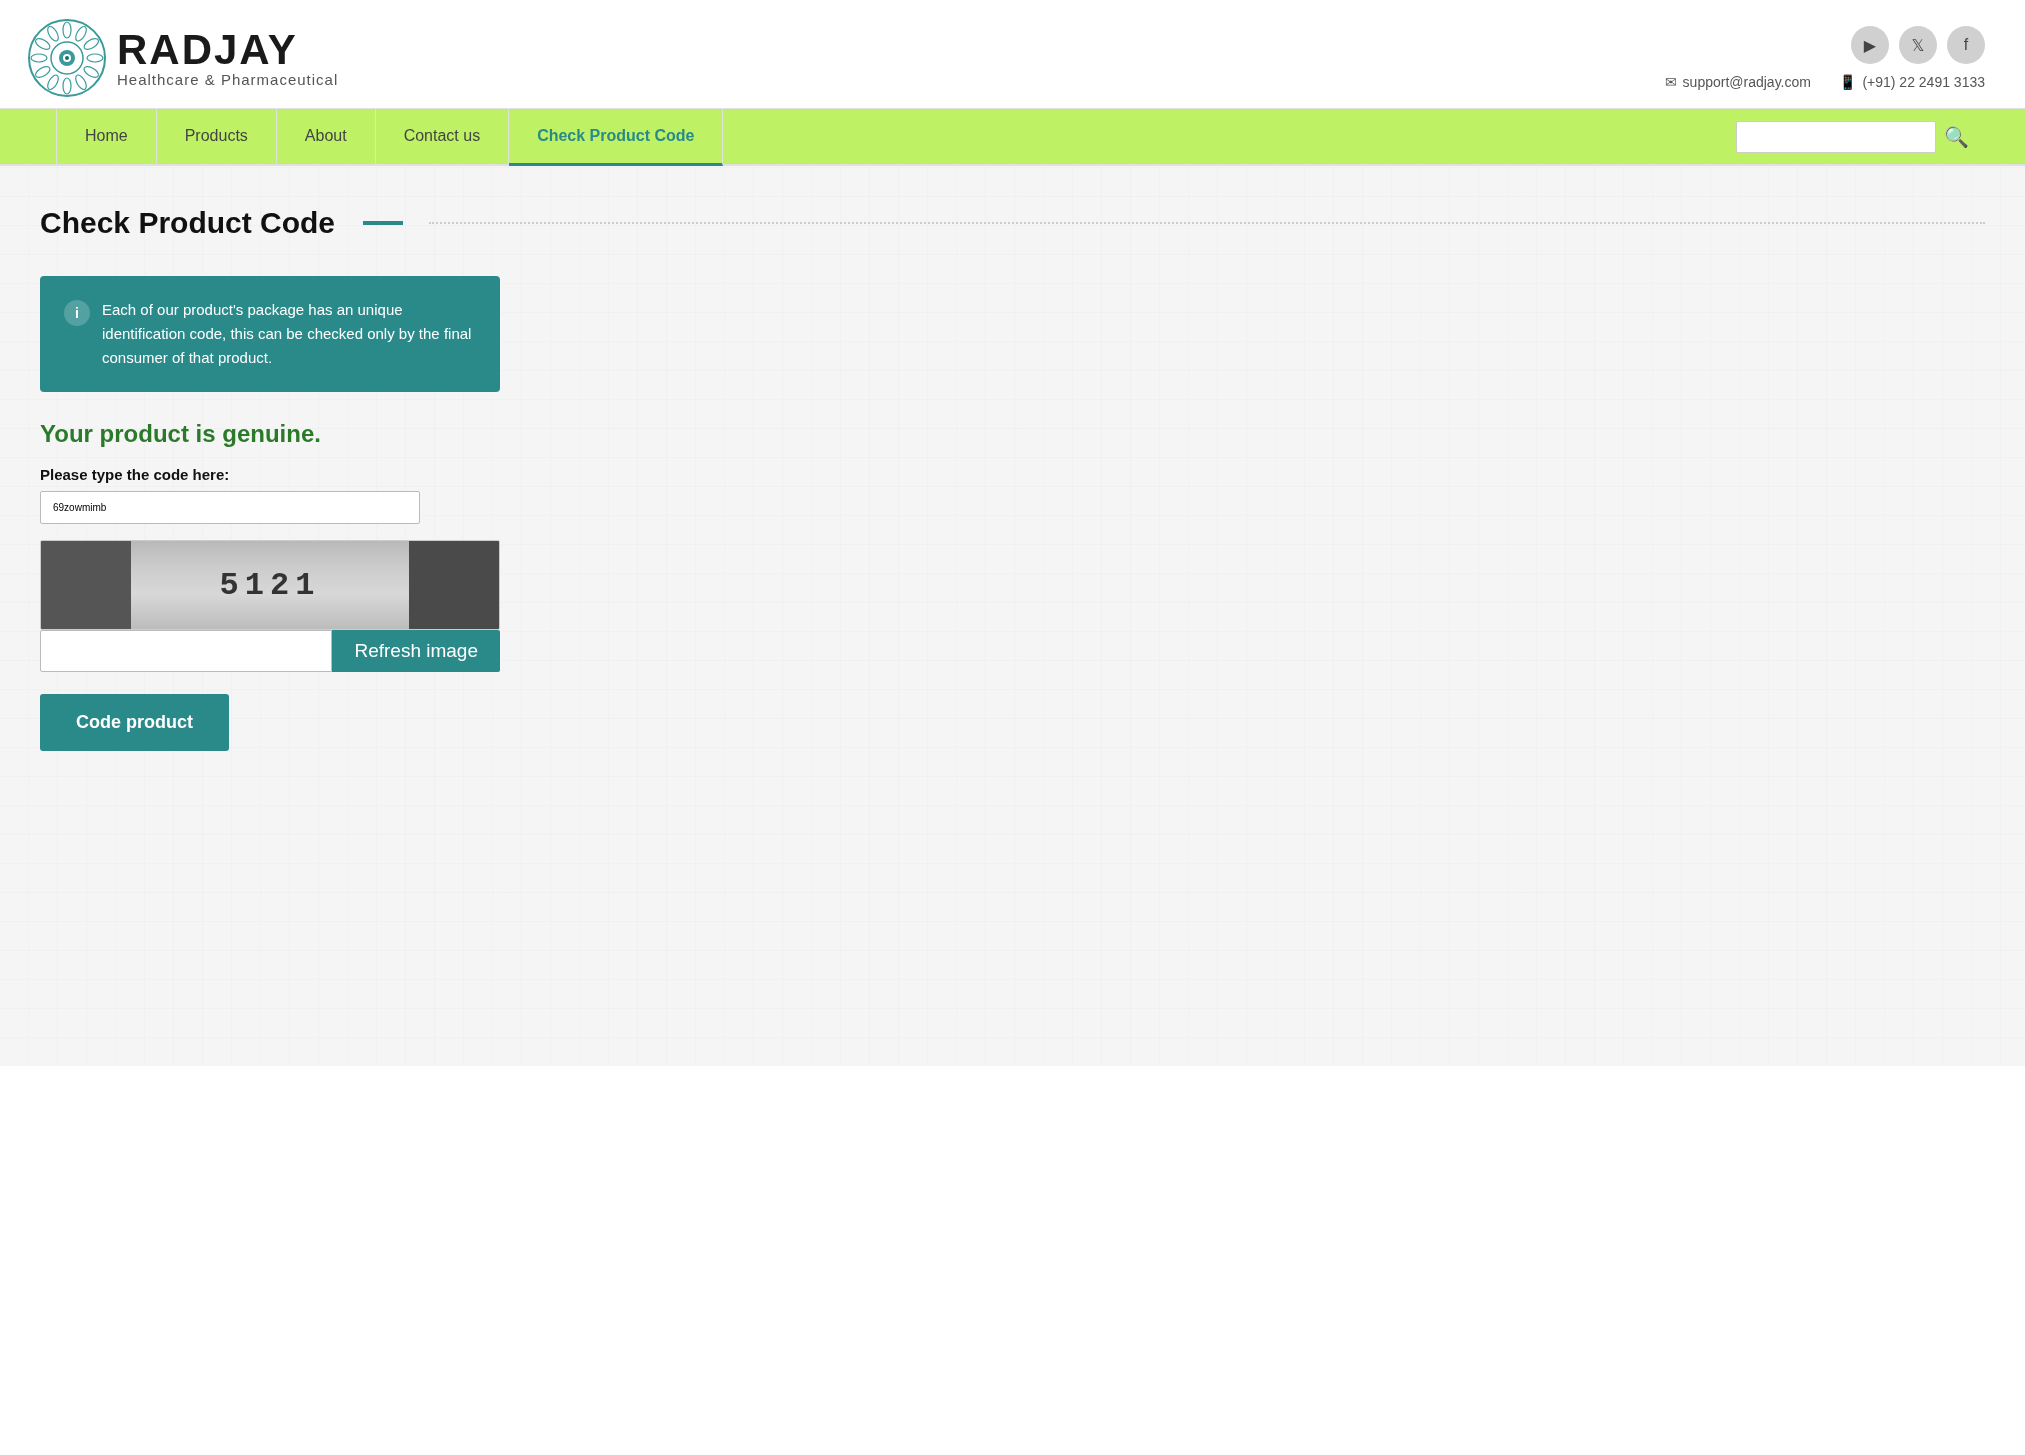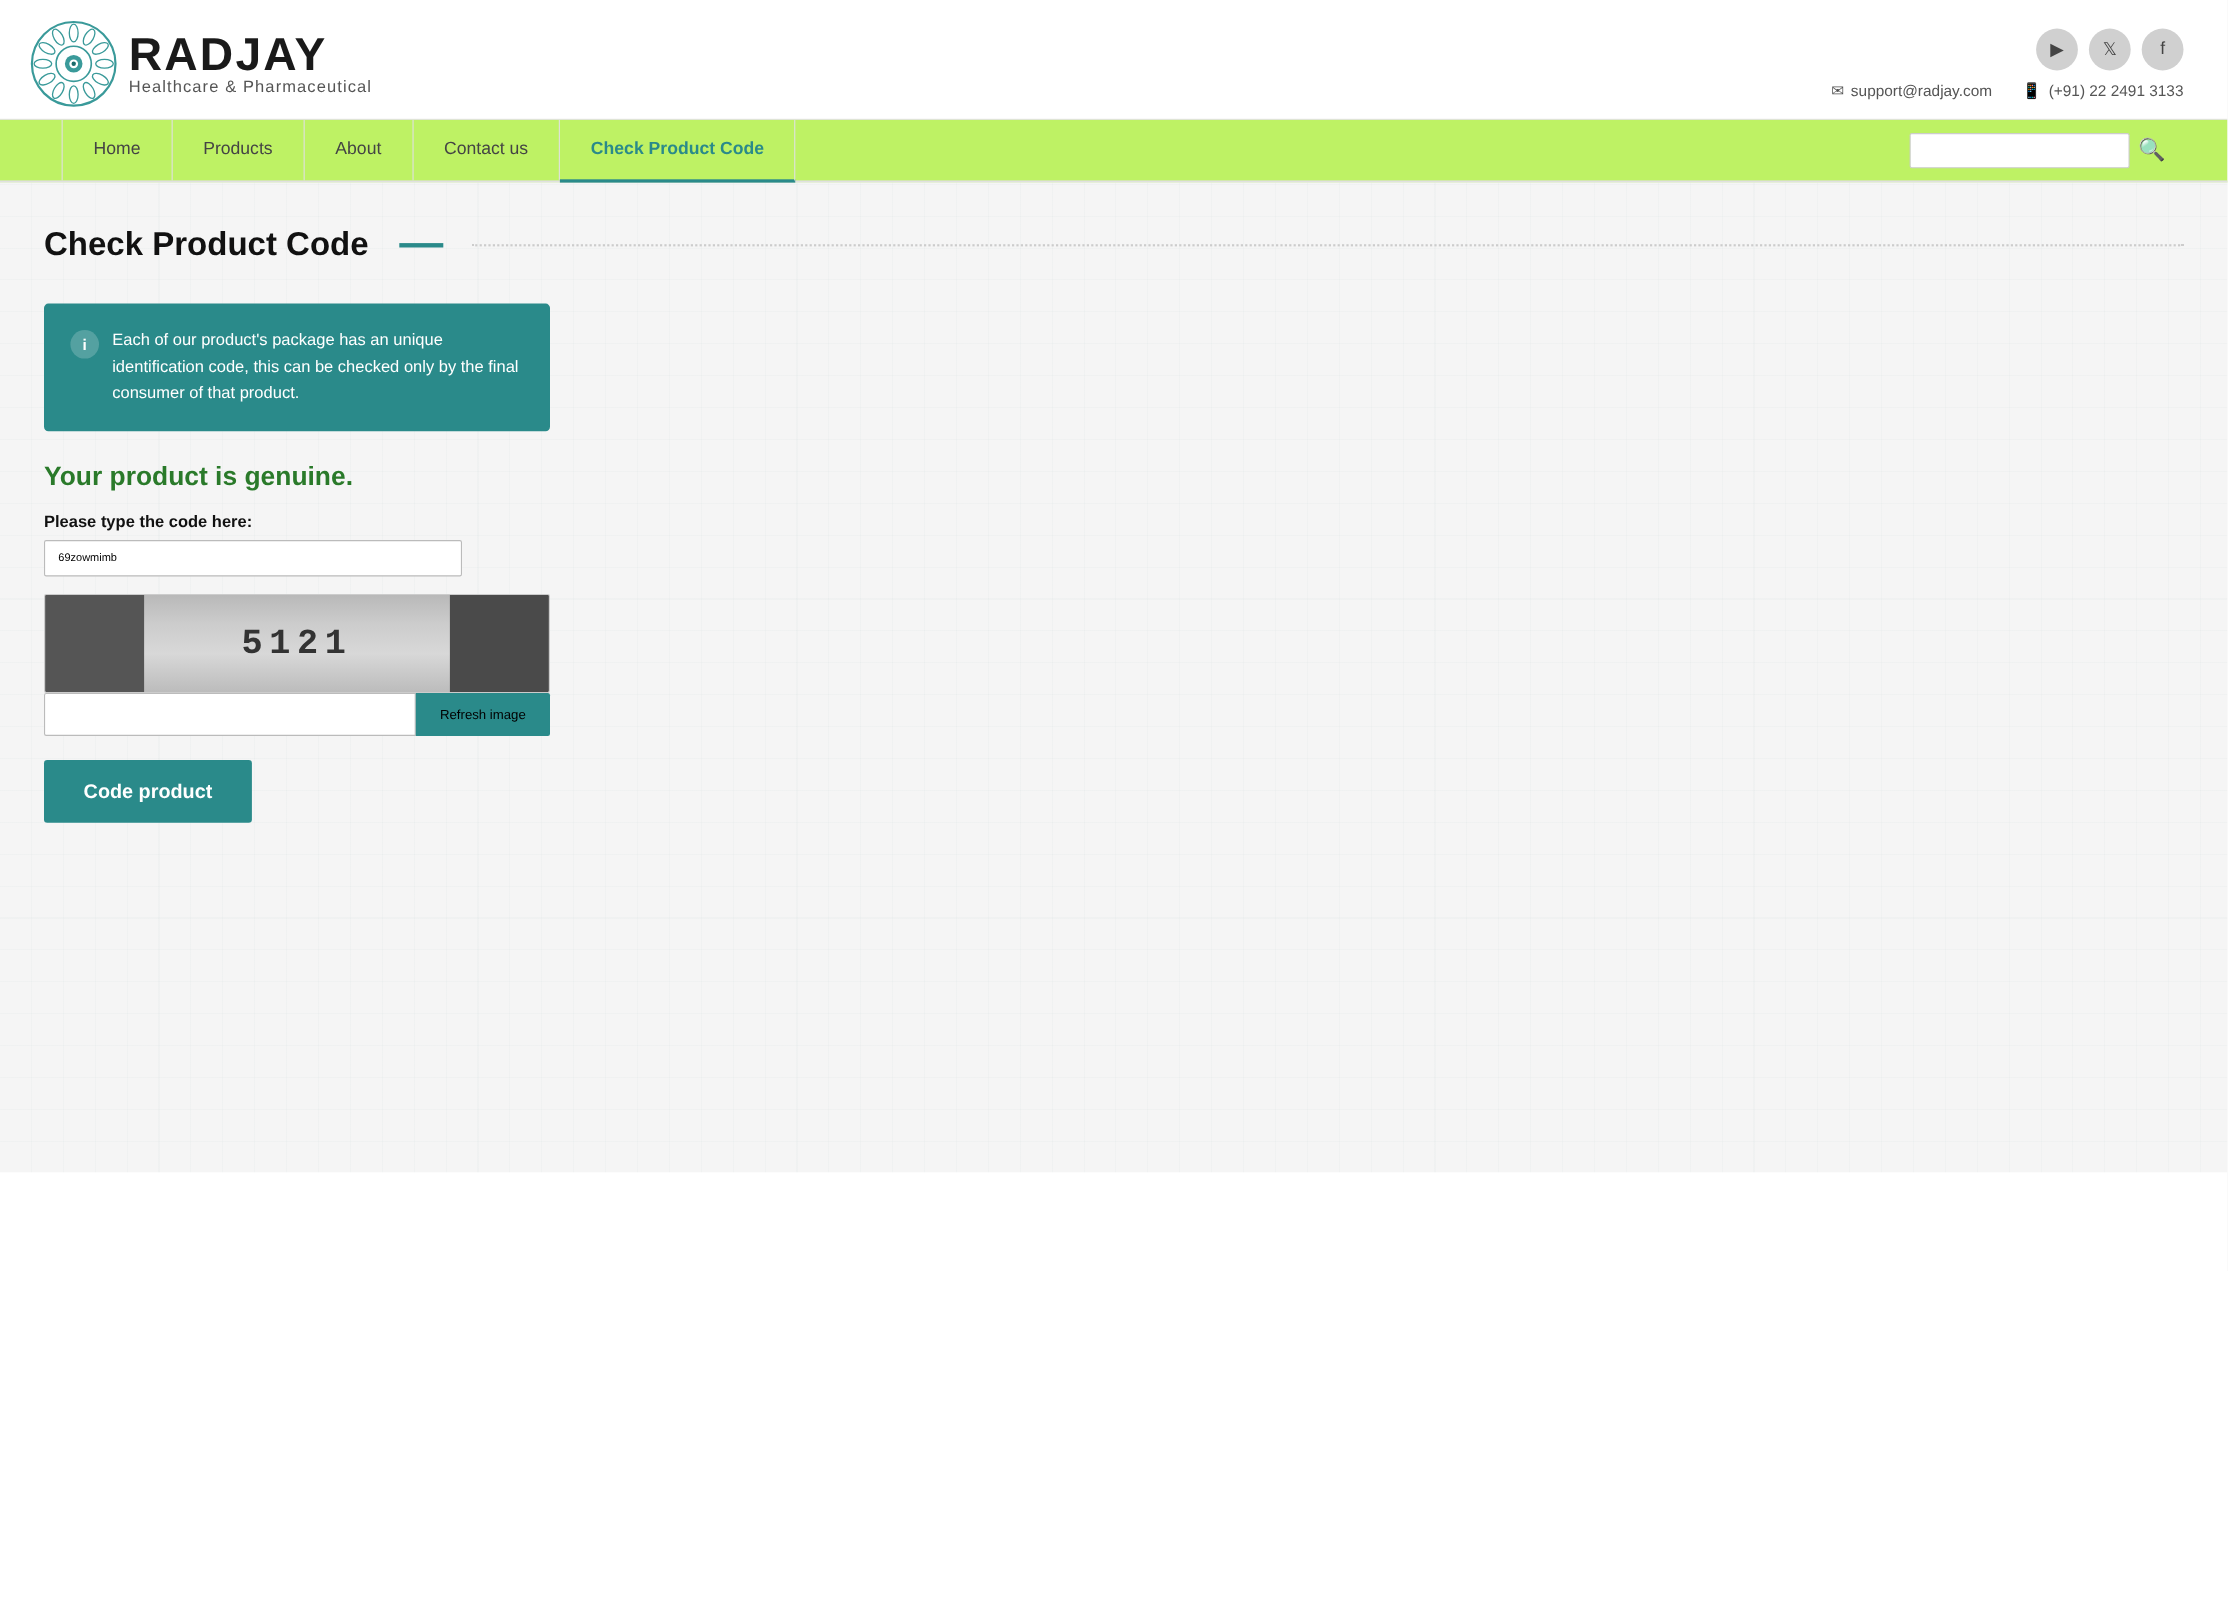--- a/index.html
+++ b/index.html
@@ -269,24 +269,24 @@
       flex: 1;
       border: 1px solid #bbb;
       padding: 10px 12px;
       font-size: 15px;
       border-radius: 2px 0 0 2px;
       outline: none;
       background: #fff;
     }
     .refresh-btn {
       background: #2a8a8a;
-      color: #000000;
+      color: #ffffff;
       border: none;
       padding: 10px 22px;
-      font-size: 12px;
+      font-size: 19px;
       cursor: pointer;
       border-radius: 0 2px 2px 0;
       white-space: nowrap;
     }
 
     
     .check-btn {
       background: #2a8a8a;
       color: #fff;
       border: none;

